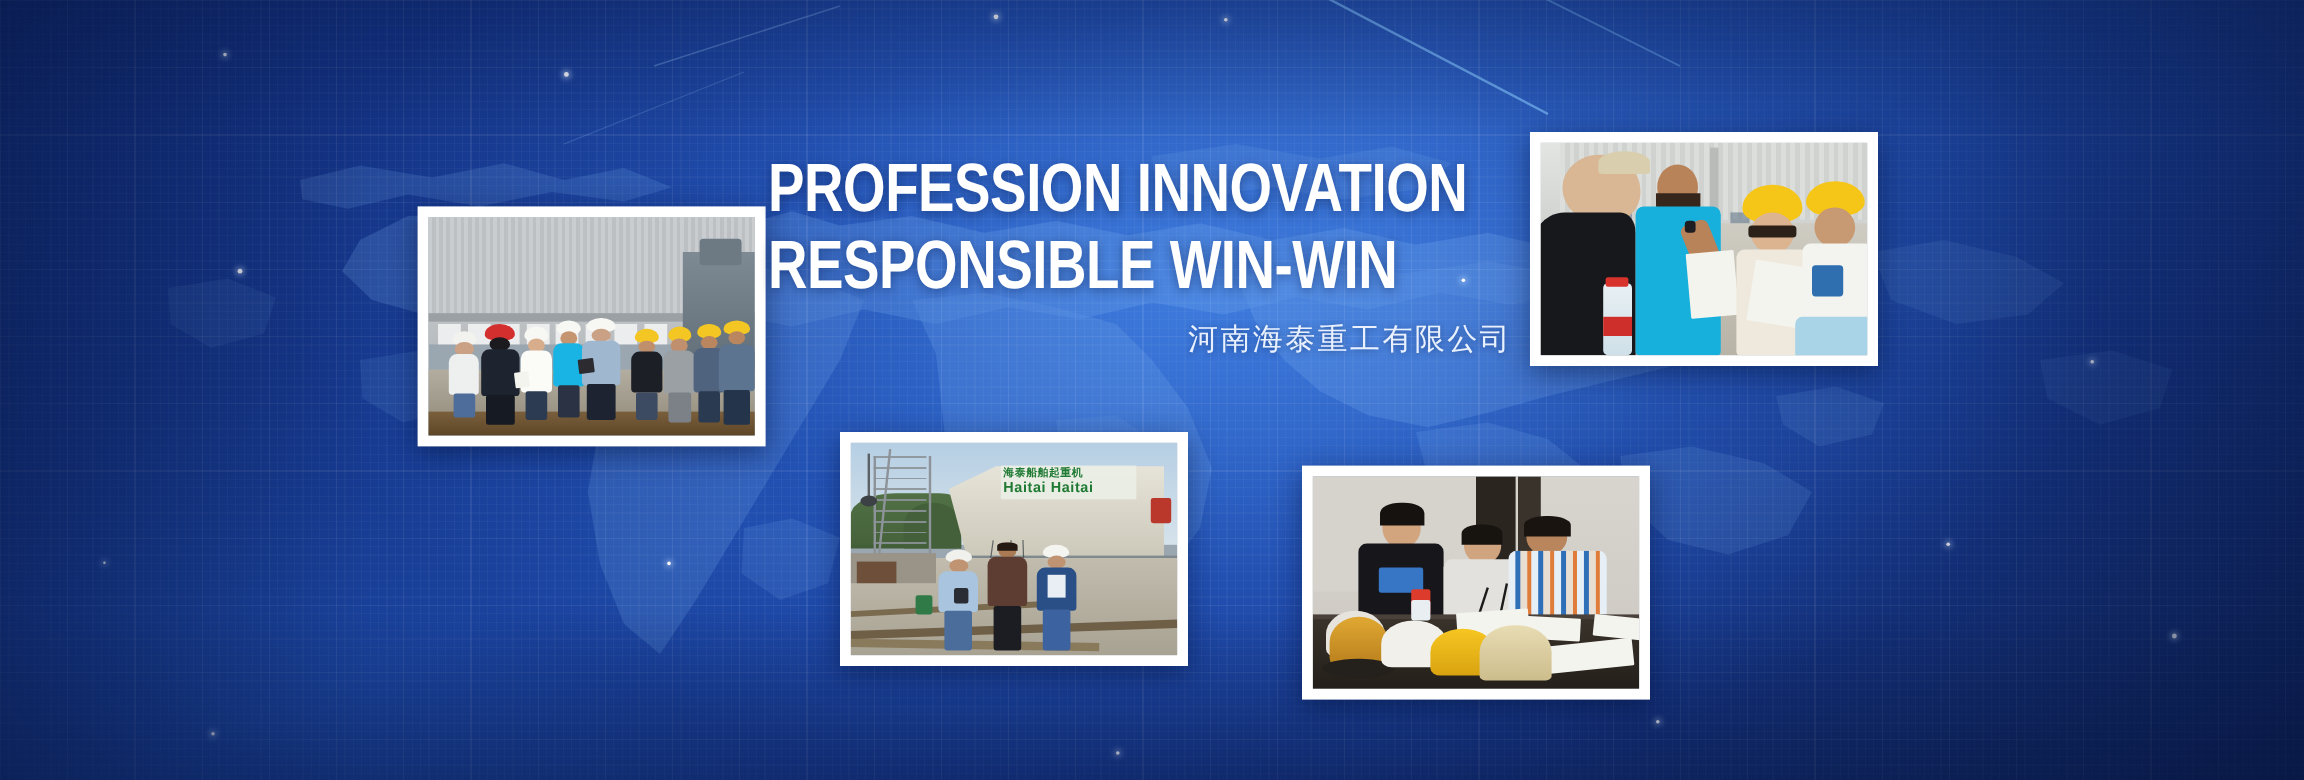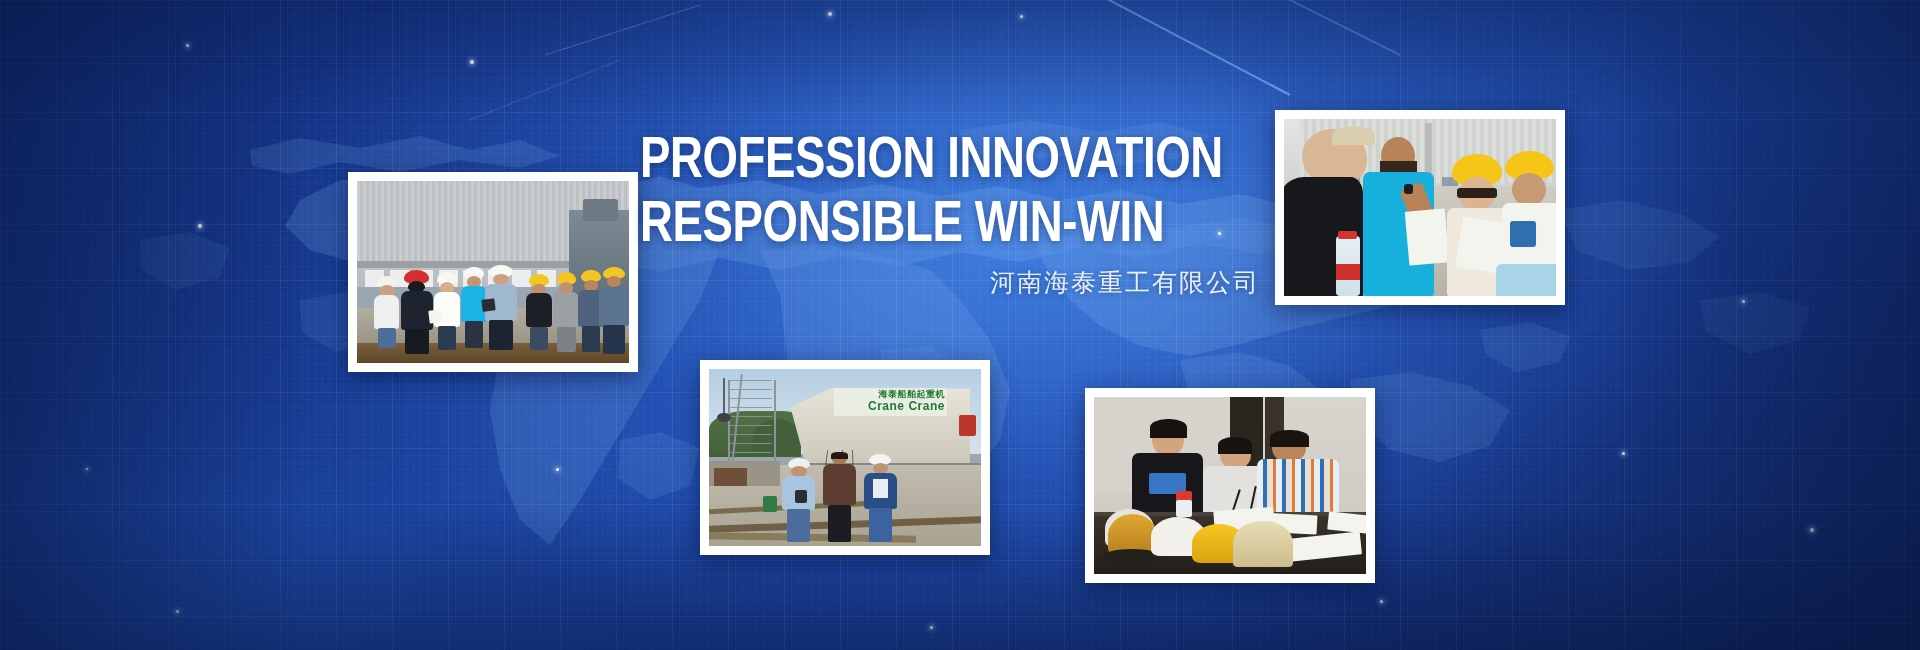--- a/index.html
+++ b/index.html
@@ -59,21 +59,21 @@
 
   
   .photo{
     position:absolute;background:#ffffff;
     box-shadow:0 6px 22px rgba(3,14,52,.48);
     z-index:8;overflow:hidden;
   }
   .photo .inner{position:absolute;inset:9px;overflow:hidden;background:#9aa6b0;}
   .ph-caption{
     position:absolute;z-index:5;background:rgba(236,240,232,.82);
-    color:#1f7a33;font-weight:bold;text-align:right;line-height:1.05;
+    color:#1f7a33;font-weight:bold;text-align:left;line-height:1.05;
     border-radius:1px;
   }
   .ph-caption .cn{display:block;font-size:9px;letter-spacing:.5px;}
   .ph-caption .en{display:block;font-size:12px;letter-spacing:.5px;}
 
   
   .sky{position:absolute;left:0;right:0;}
   .ground{position:absolute;left:0;right:0;bottom:0;}
   .bldg{position:absolute;}
   .person{position:absolute;}
@@ -290,21 +290,21 @@
       <div style="position:absolute;left:85%;top:61%;width:5%;height:11%;background:#8e8a7d;"></div>
       <div style="position:absolute;left:92%;top:61%;width:5%;height:11%;background:#8e8a7d;"></div>
       <div style="position:absolute;left:92%;top:26%;width:6%;height:12%;background:#b9372b;border-radius:2px;"></div>
 
       <div style="position:absolute;left:42%;top:46%;width:1px;height:34%;background:rgba(70,75,80,.8);transform:rotate(8deg);"></div>
       <div style="position:absolute;left:48%;top:46%;width:1px;height:34%;background:rgba(70,75,80,.8);transform:rotate(4deg);"></div>
       <div style="position:absolute;left:53%;top:46%;width:1px;height:34%;background:rgba(70,75,80,.8);transform:rotate(-2deg);"></div>
 
       <div class="ph-caption" style="left:46%;top:11%;width:40%;padding:2px 2px 3px;">
         <span class="cn">海泰船舶起重机</span>
-        <span class="en">Crane Crane</span>
+        <span class="en">Haitai Haitai</span>
       </div>
 
       <div class="ground" style="height:46%;background:linear-gradient(#c2bcae,#a8a293);"></div>
       <div style="position:absolute;left:0;bottom:10%;width:100%;height:4%;background:#6f5f46;transform:rotate(-2deg);"></div>
       <div style="position:absolute;left:0;bottom:20%;width:60%;height:3%;background:#7a6a4e;transform:rotate(-3deg);"></div>
       <div style="position:absolute;left:0;bottom:3%;width:76%;height:4%;background:#8a7a5c;transform:rotate(1deg);"></div>
       <div style="position:absolute;left:0;top:52%;width:26%;height:14%;background:#9a9388;"></div>
       <div style="position:absolute;left:2%;top:56%;width:12%;height:10%;background:#6d4f3a;"></div>
       <div style="position:absolute;left:20%;top:72%;width:5%;height:9%;background:#2f7a46;border-radius:2px;"></div>
 

